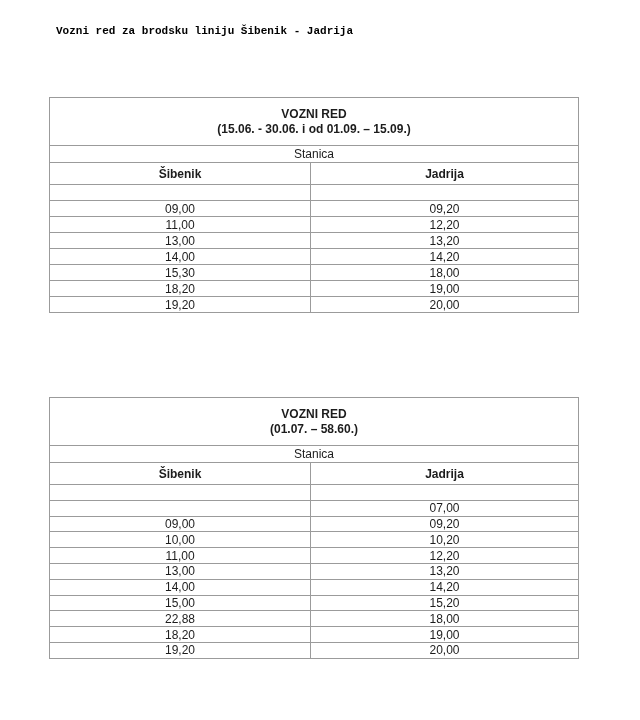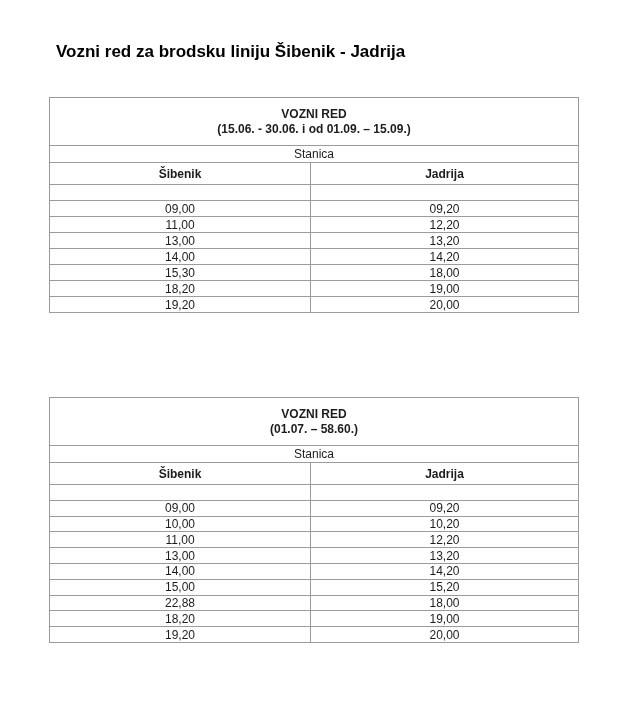--- a/index.html
+++ b/index.html
@@ -12,25 +12,25 @@
     width: 640px;
     height: 720px;
     position: relative;
     font-family: "Liberation Sans", sans-serif;
     color: #1c1c1c;
     overflow: hidden;
   }
   .doc-title {
     position: absolute;
     left: 56px;
-    top: 42px;
+    top: 25px;
     margin: 0;
-    font-family: Liberation Sans, sans-serif;
+    font-family: Liberation Mono, monospace;
     font-weight: bold;
-    font-size: 17px;
+    font-size: 11px;
     color: #000000;
     white-space: nowrap;
   }
   table.timetable {
     position: absolute;
     left: 49px;
     width: 529px;
     border-collapse: collapse;
     table-layout: fixed;
     font-size: 12px;
@@ -133,20 +133,24 @@
     </tr>
     <tr class="r-cols">
       <td>Šibenik</td>
       <td>Jadrija</td>
     </tr>
     <tr class="r-data">
       <td></td>
       <td></td>
     </tr>
     <tr class="r-data">
+      <td></td>
+      <td>07,00</td>
+    </tr>
+    <tr class="r-data">
       <td>09,00</td>
       <td>09,20</td>
     </tr>
     <tr class="r-data">
       <td>10,00</td>
       <td>10,20</td>
     </tr>
     <tr class="r-data">
       <td>11,00</td>
       <td>12,20</td>

